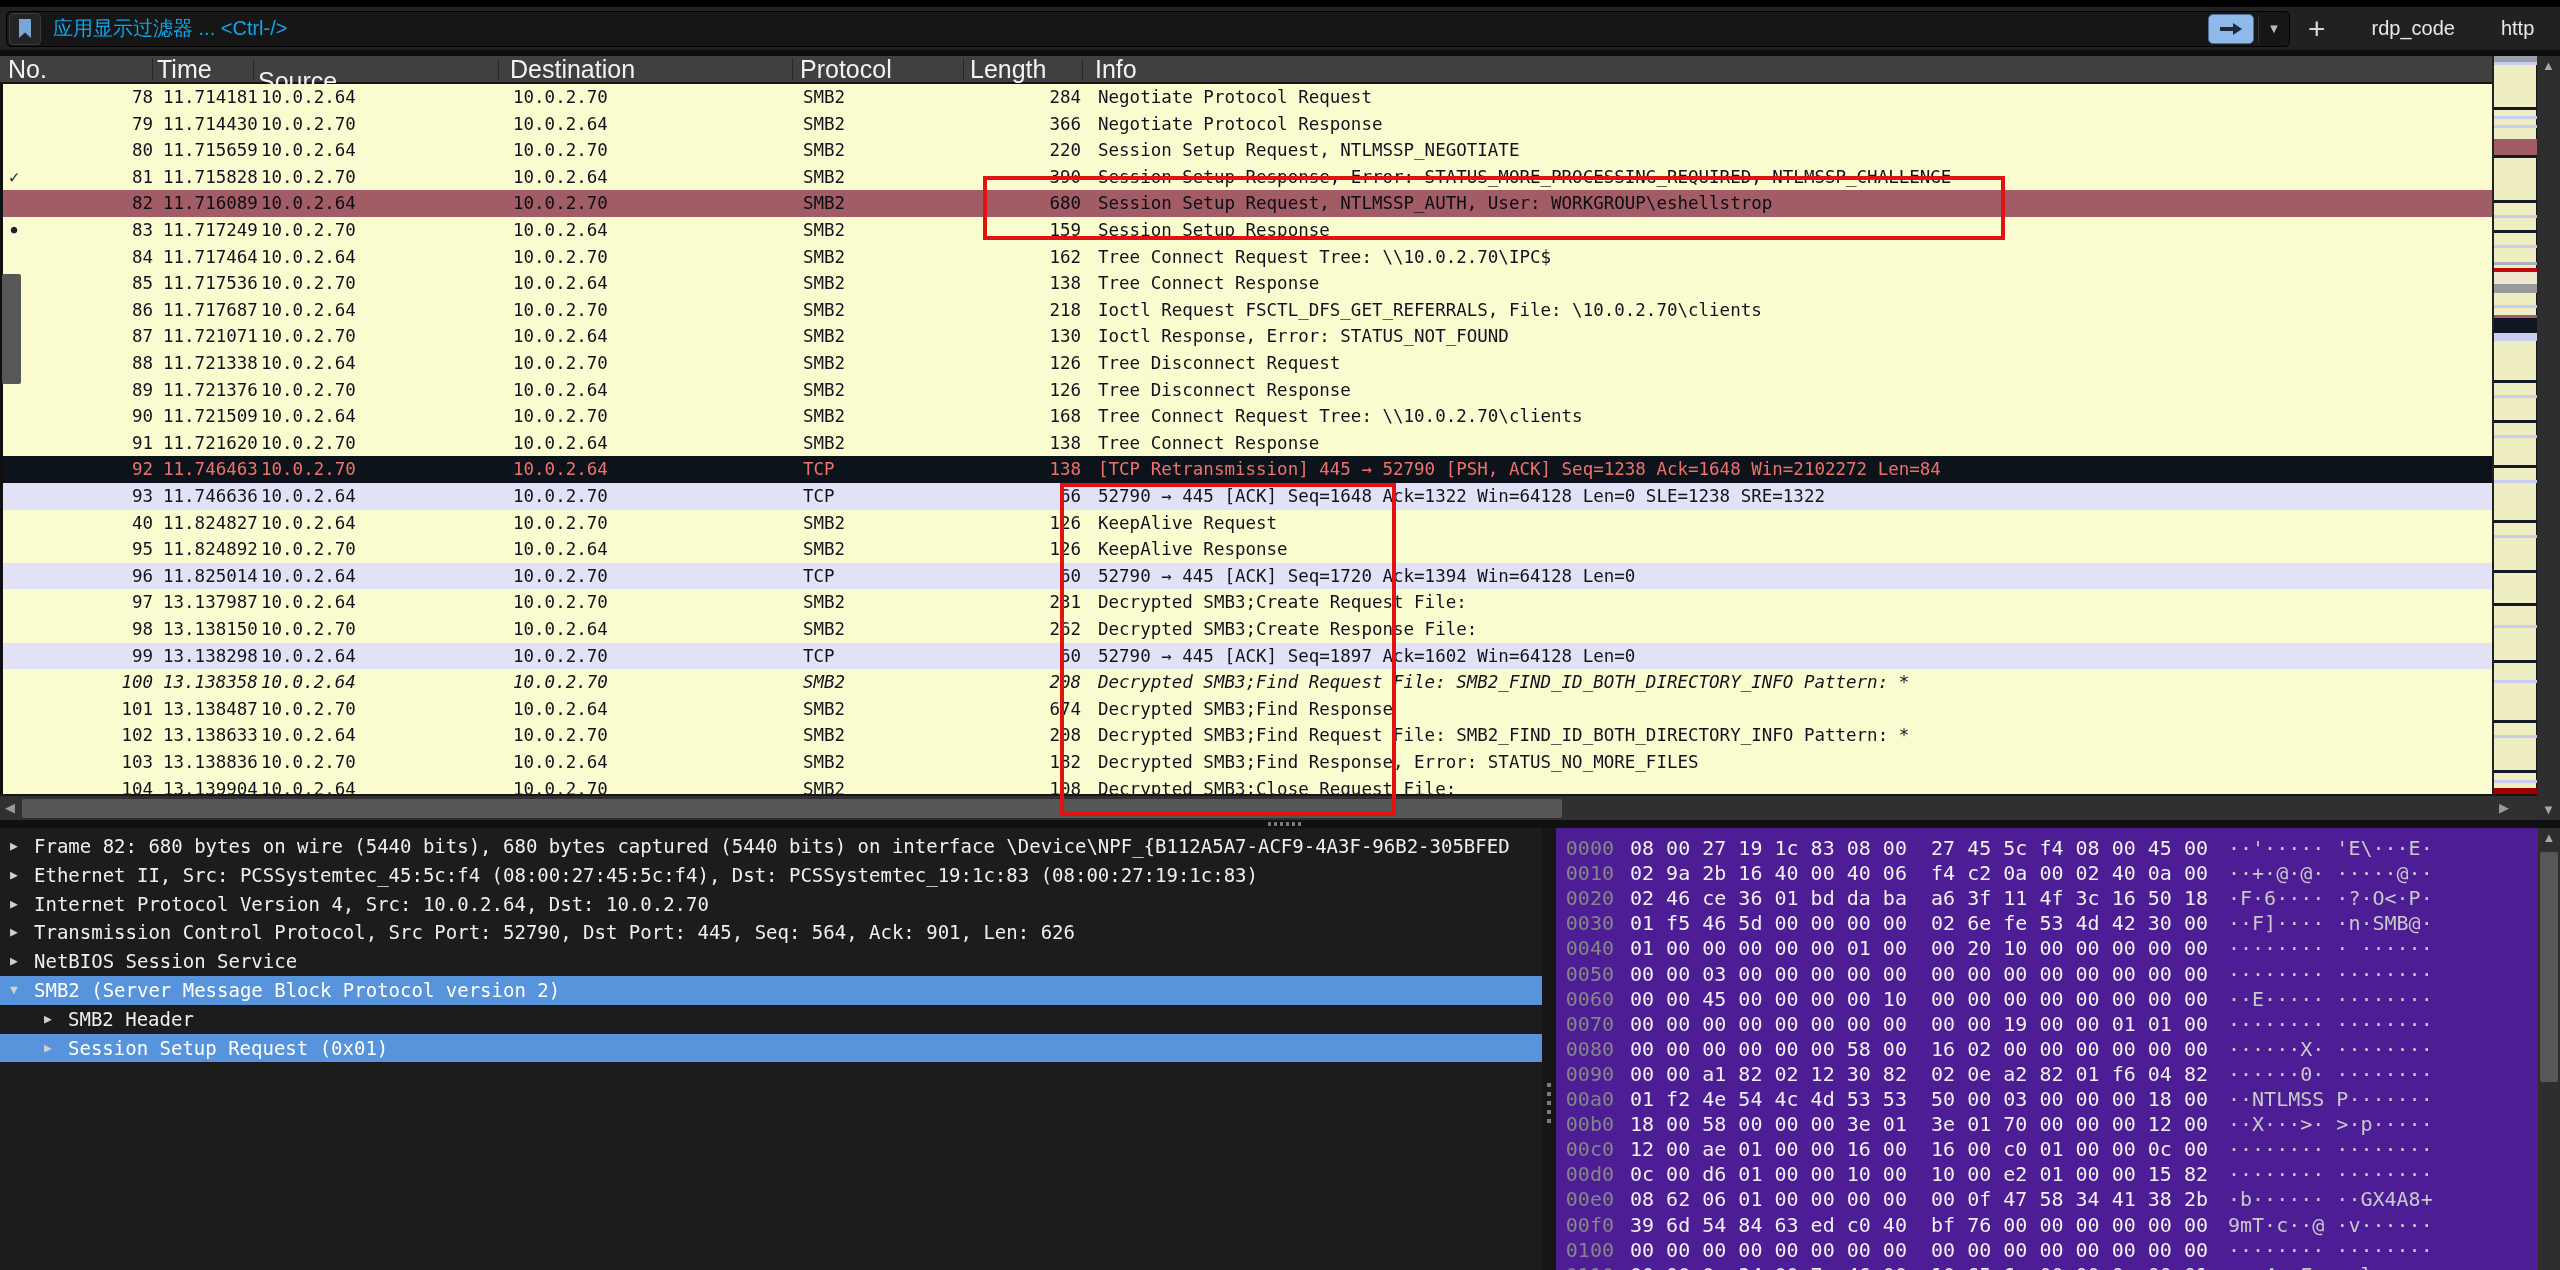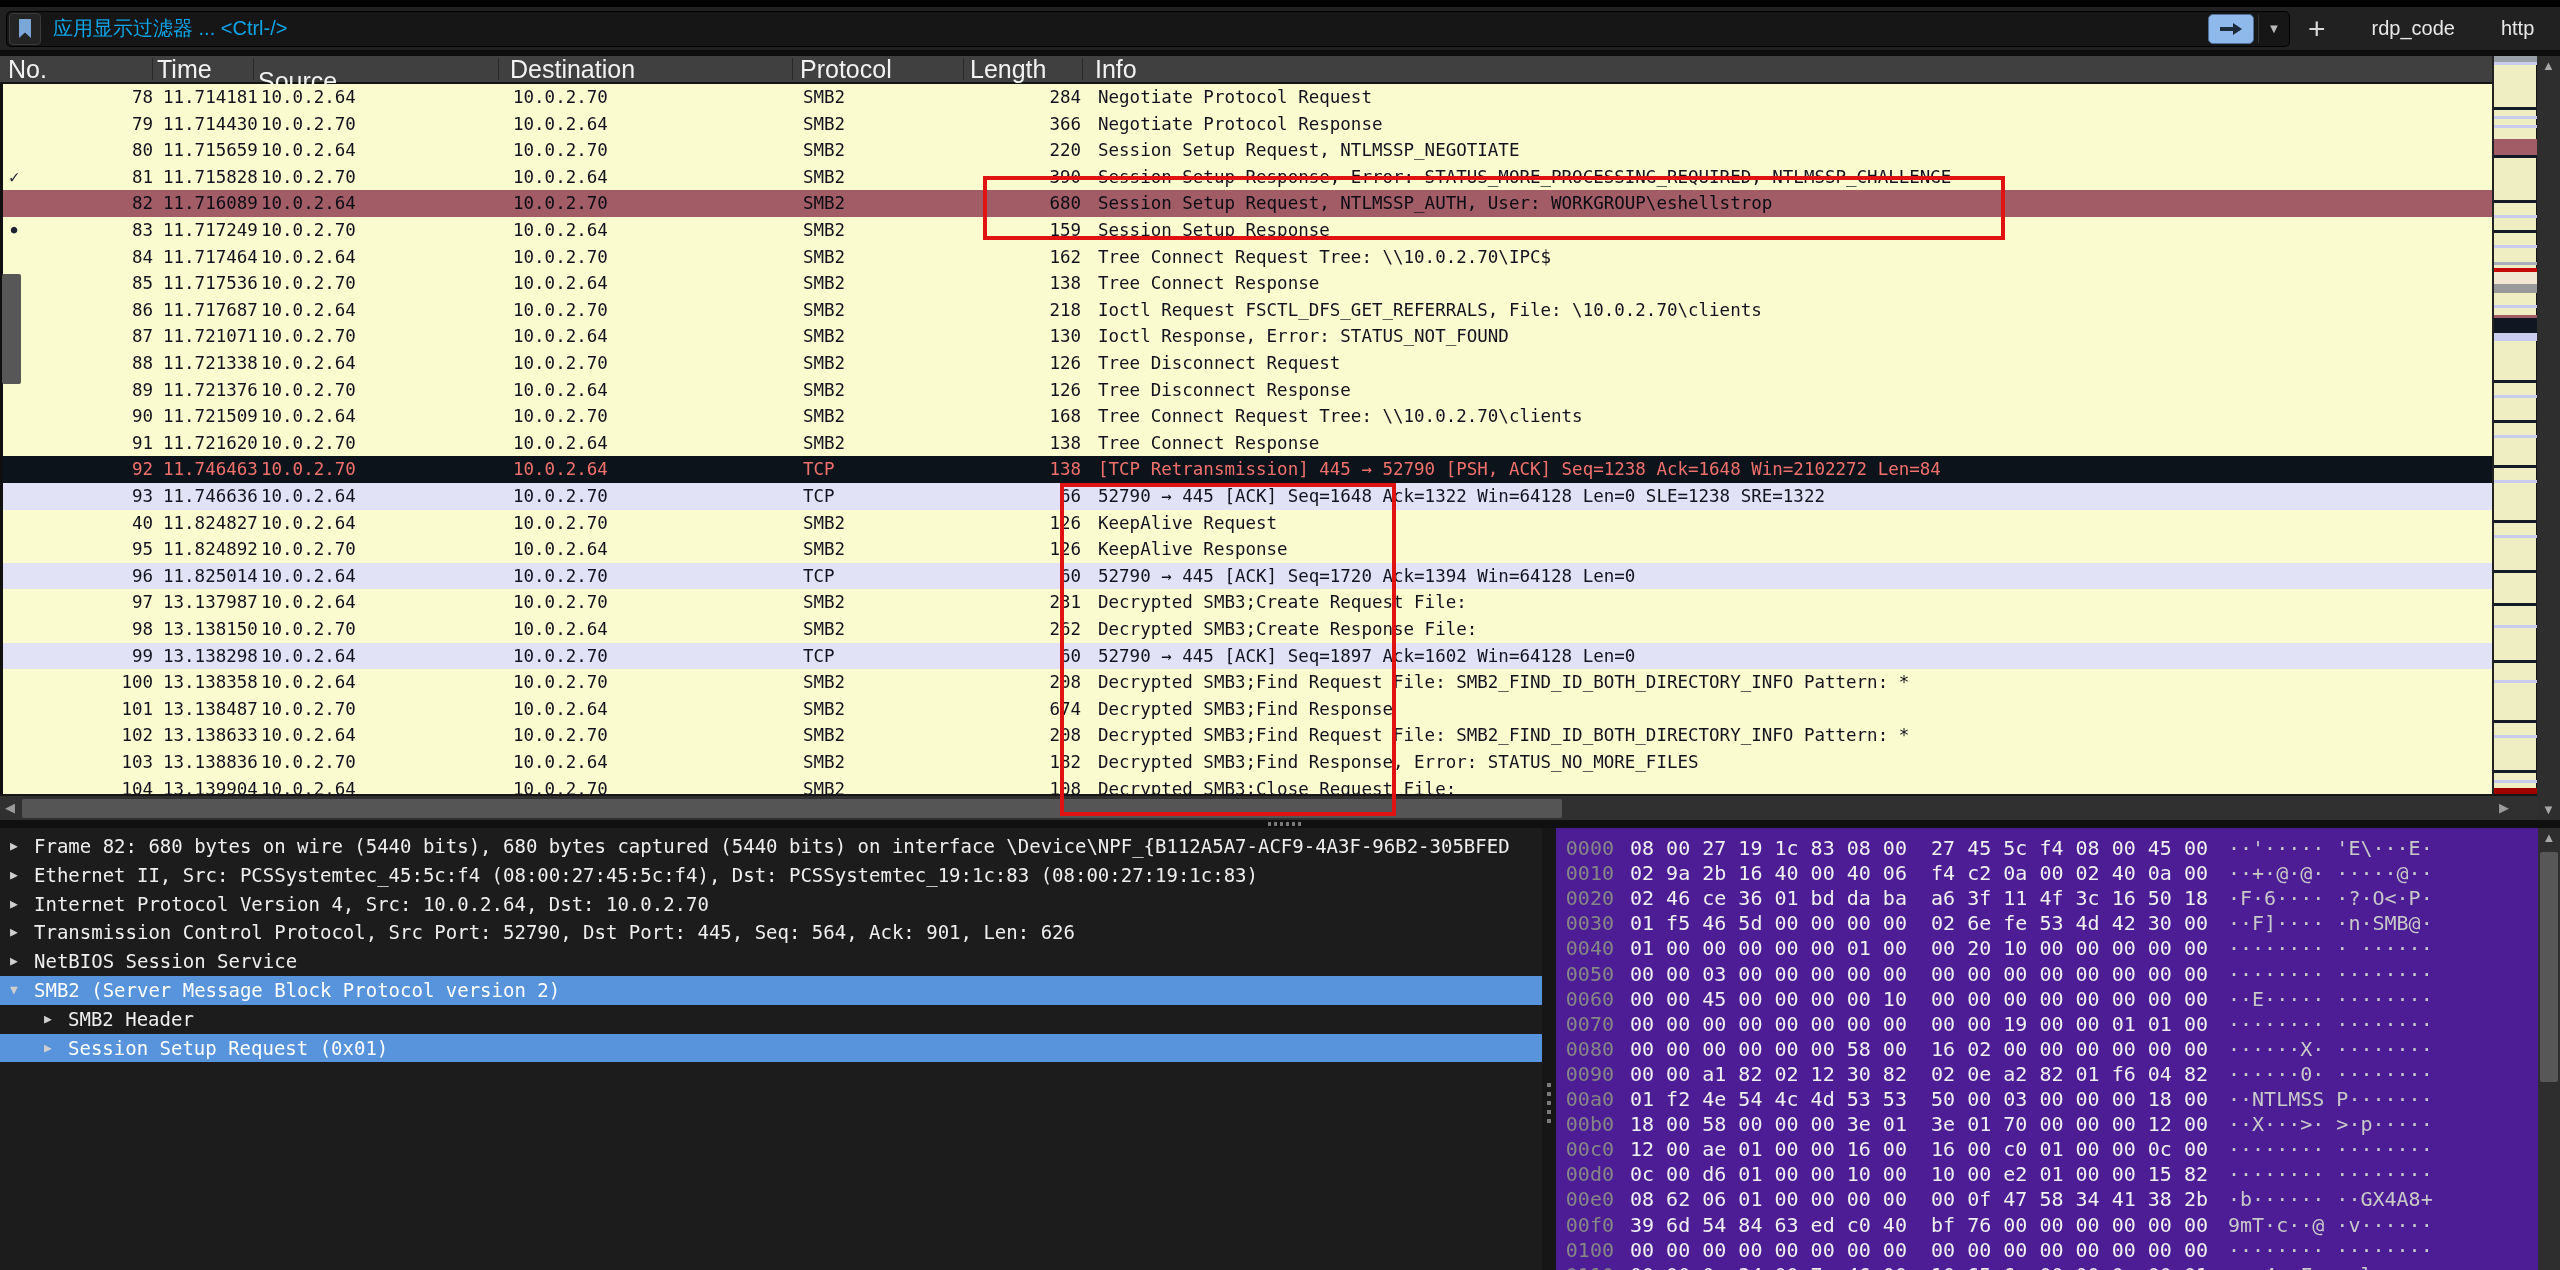--- a/index.html
+++ b/index.html
@@ -315,21 +315,21 @@
       </div>
       <div class="pl-row row-tcp" style="top: 558.6px;">
         <span class="pc pc-no">99</span>
         <span class="pc pc-time">13.138298</span>
         <span class="pc pc-src">10.0.2.64</span>
         <span class="pc pc-dst">10.0.2.70</span>
         <span class="pc pc-proto">TCP</span>
         <span class="pc pc-len">60</span>
         <span class="pc pc-info">52790 → 445 [ACK] Seq=1897 Ack=1602 Win=64128 Len=0</span>
       </div>
-      <div class="pl-row row-smb" style="top: 585.2px;">
+      <div class="pl-row row-smb" style="top: 585.2px; font-style: italic;">
         <span class="pc pc-no">100</span>
         <span class="pc pc-time">13.138358</span>
         <span class="pc pc-src">10.0.2.64</span>
         <span class="pc pc-dst">10.0.2.70</span>
         <span class="pc pc-proto">SMB2</span>
         <span class="pc pc-len">208</span>
         <span class="pc pc-info">Decrypted SMB3;Find Request File:  SMB2_FIND_ID_BOTH_DIRECTORY_INFO Pattern: *</span>
       </div>
       <div class="pl-row row-smb" style="top: 611.8px; padding-left: 16px;">
         <span class="pc pc-no">101</span>

